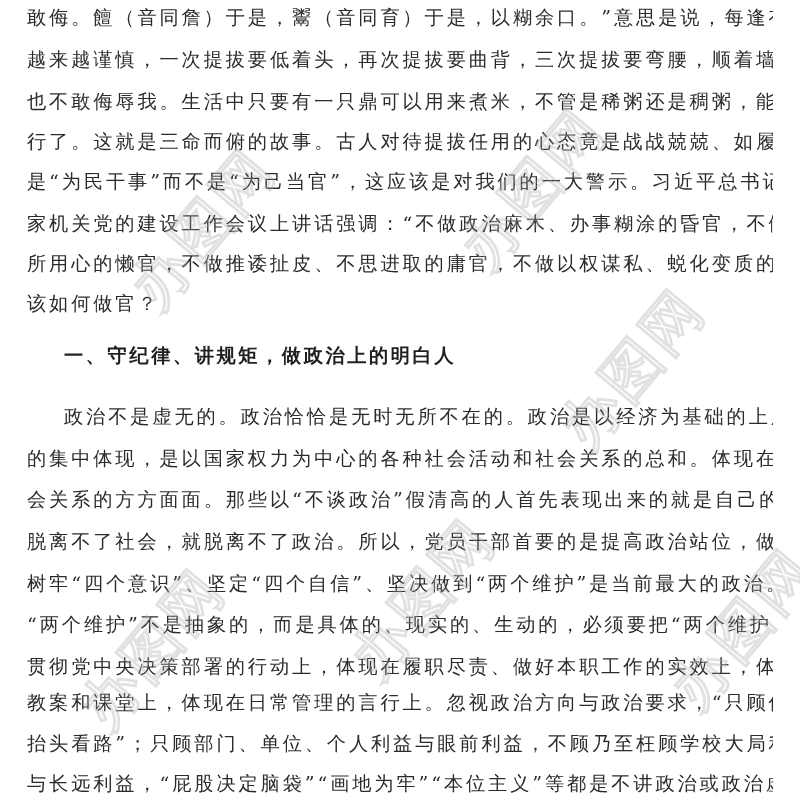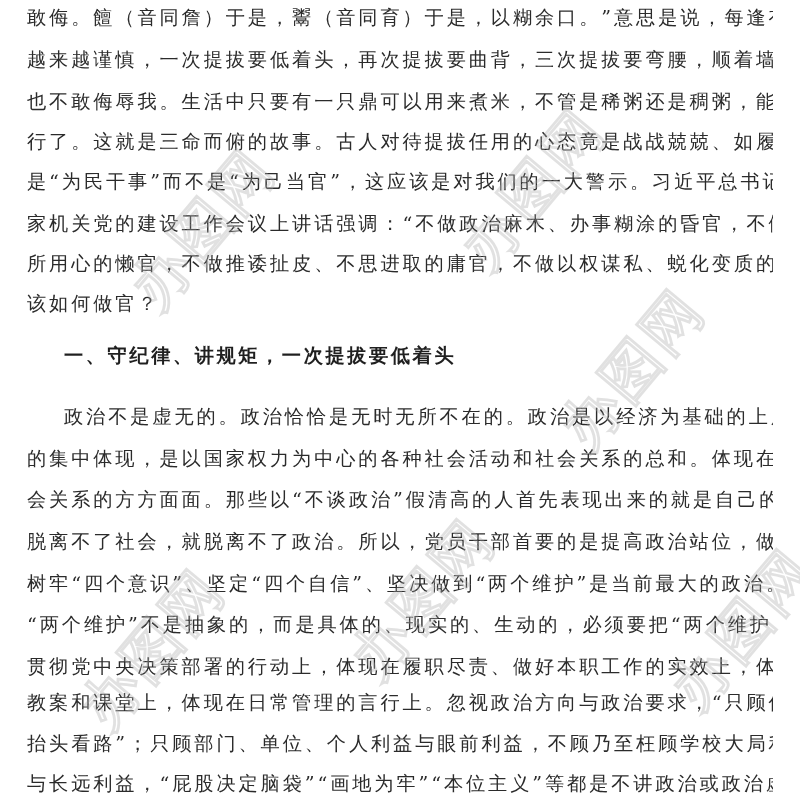--- a/index.html
+++ b/index.html
@@ -76,21 +76,21 @@
 <div class="page page-1">
   <div class="line" style="top:6px">敢侮。饘（音同詹）于是，鬻（音同育）于是，以糊余口。”意思是说，每逢有任命提拔时都</div>
   <div class="line" style="top:48px">越来越谨慎，一次提拔要低着头，再次提拔要曲背，三次提拔要弯腰，顺着墙根小步快走，谁</div>
   <div class="line" style="top:90px">也不敢侮辱我。生活中只要有一只鼎可以用来煮米，不管是稀粥还是稠粥，能以此度日糊口就</div>
   <div class="line" style="top:130px">行了。这就是三命而俯的故事。古人对待提拔任用的心态竟是战战兢兢、如履薄冰。他所想的</div>
   <div class="line" style="top:170px">是“为民干事”而不是“为己当官”，这应该是对我们的一大警示。习近平总书记在中央和国</div>
   <div class="line" style="top:212px">家机关党的建设工作会议上讲话强调：“不做政治麻木、办事糊涂的昏官，不做饱食终日、无</div>
   <div class="line" style="top:252px">所用心的懒官，不做推诿扯皮、不思进取的庸官，不做以权谋私、蜕化变质的贪官”。那么，</div>
   <div class="line last" style="top:292px">该如何做官？</div>
 
-  <div class="heading" style="top:344px">一、守纪律、讲规矩，一次提拔要低着头</div>
+  <div class="heading" style="top:344px">一、守纪律、讲规矩，做政治上的明白人</div>
 
   <div class="line indent" style="top:405px">政治不是虚无的。政治恰恰是无时无所不在的。政治是以经济为基础的上层建筑，是经济</div>
   <div class="line" style="top:447px">的集中体现，是以国家权力为中心的各种社会活动和社会关系的总和。体现在人和人、人和社</div>
   <div class="line" style="top:488px">会关系的方方面面。那些以“不谈政治”假清高的人首先表现出来的就是自己的政治态度。人</div>
   <div class="line" style="top:530px">脱离不了社会，就脱离不了政治。所以，党员干部首要的是提高政治站位，做政治上的明白人。</div>
   <div class="line" style="top:572px">树牢“四个意识”、坚定“四个自信”、坚决做到“两个维护”是当前最大的政治。带头做到</div>
   <div class="line" style="top:613px">“两个维护”不是抽象的，而是具体的、现实的、生动的，必须要把“两个维护”体现在坚决</div>
   <div class="line" style="top:655px">贯彻党中央决策部署的行动上，体现在履职尽责、做好本职工作的实效上，体现在教书育人的</div>
 </div>
 

